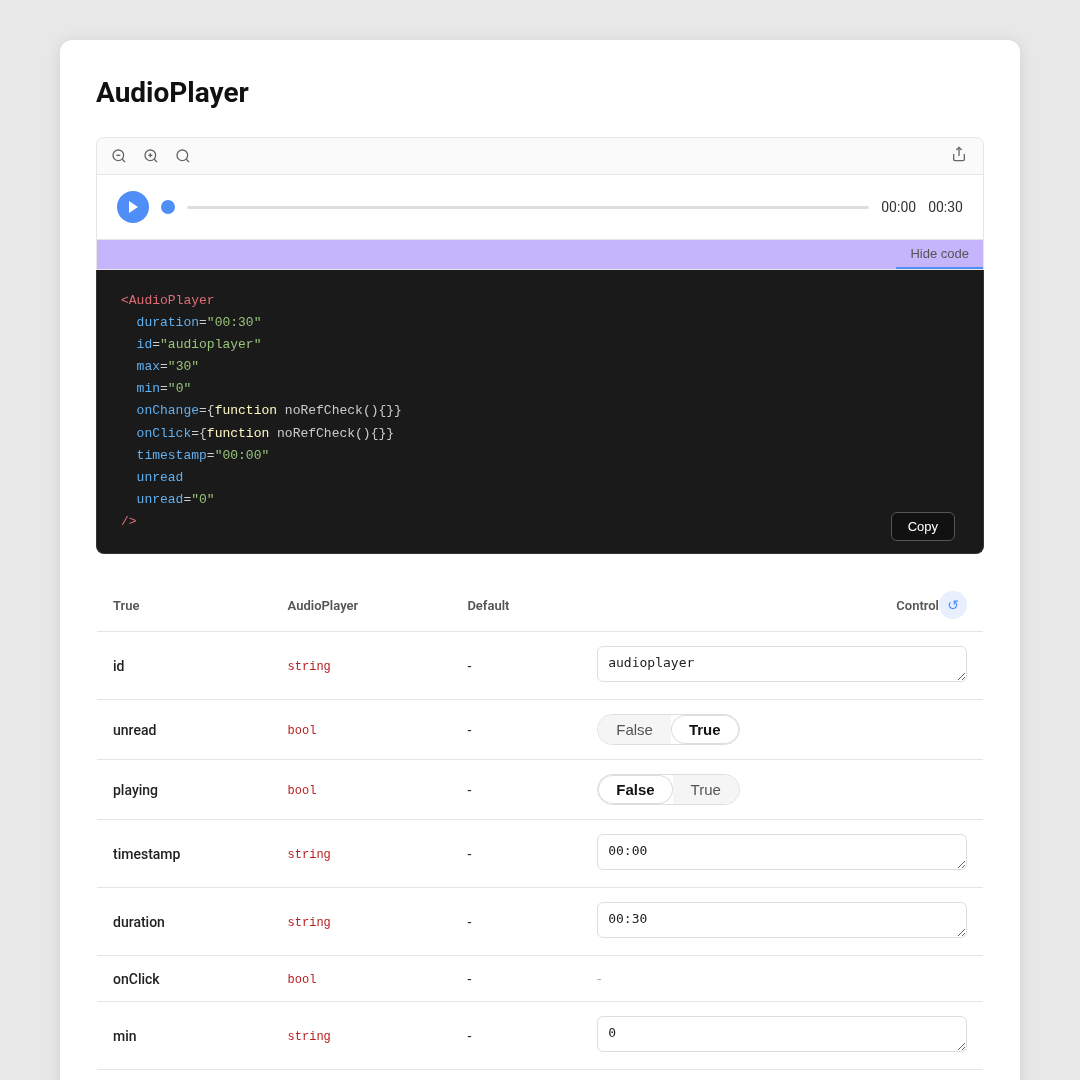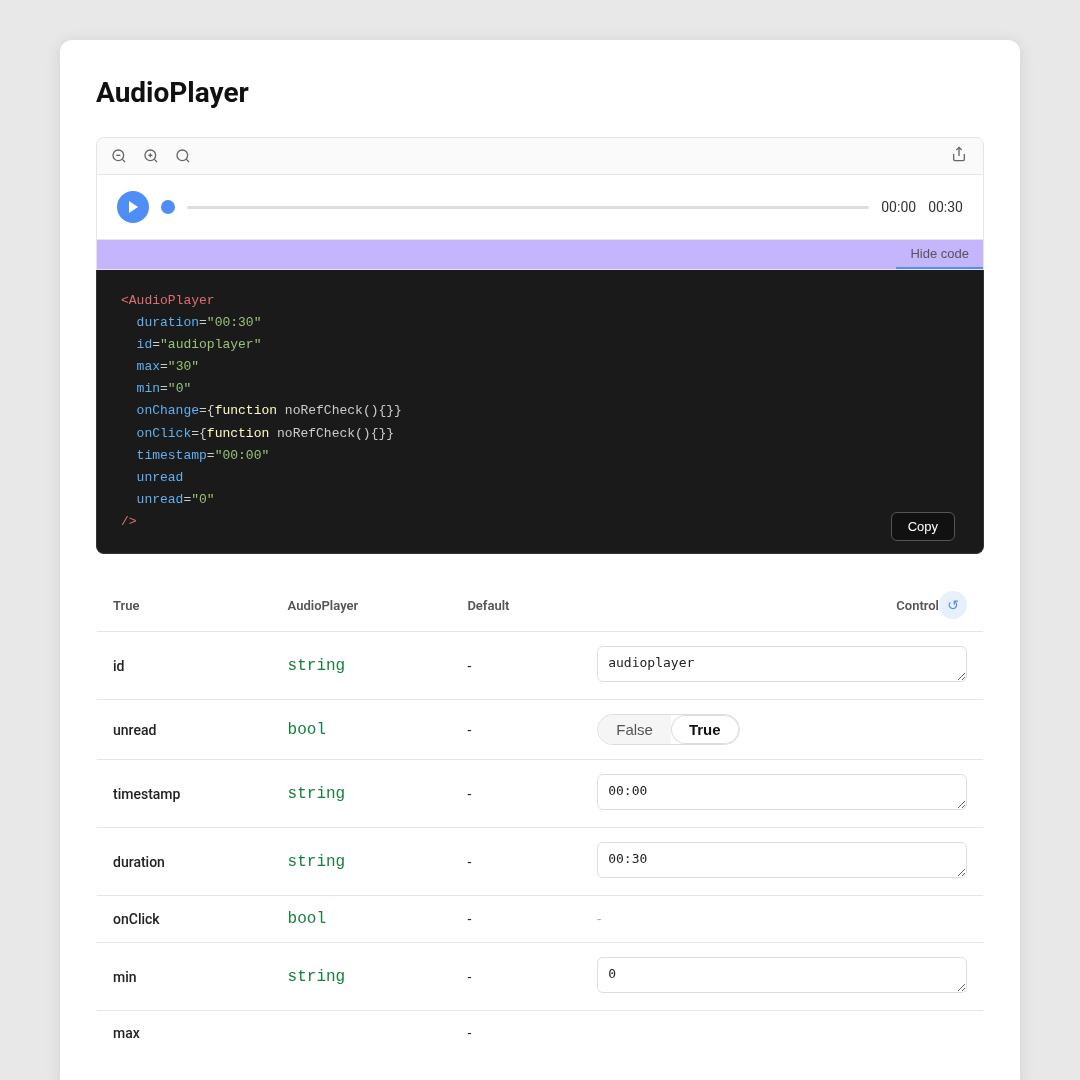--- a/index.html
+++ b/index.html
@@ -164,22 +164,22 @@
     .props-table td {
       padding: 14px 16px;
       font-size: 14px;
       color: #222;
       border-bottom: 1px solid #e5e5e5;
       vertical-align: middle;
     }
     .props-table tr:last-child td { border-bottom: none; }
     .type-badge {
       font-family: 'Courier New', monospace;
-      font-size: 16px;
-      color: #15803d;
+      font-size: 12px;
+      color: #b91c1c;
     }
     .default-val { color: #aaa; font-size: 14px; }
     .th-control-row {
       display: flex;
       align-items: center;
       justify-content: flex-end;
     }
     .reset-icon {
       width: 28px;
       height: 28px;
@@ -324,20 +324,31 @@
           <td><span class="type-badge">bool</span></td>
           <td class="default-val">-</td>
           <td>
             <div class="bool-toggle">
               <button class="bool-btn bool-btn-false">False</button>
               <button class="bool-btn bool-btn-true active">True</button>
             </div>
           </td>
         </tr>
         <tr>
+          <td style="font-weight: 500;">playing</td>
+          <td><span class="type-badge">bool</span></td>
+          <td class="default-val">-</td>
+          <td>
+            <div class="bool-toggle">
+              <button class="bool-btn bool-btn-false active">False</button>
+              <button class="bool-btn bool-btn-true">True</button>
+            </div>
+          </td>
+        </tr>
+        <tr>
           <td style="font-weight: 500;">timestamp</td>
           <td><span class="type-badge">string</span></td>
           <td class="default-val">-</td>
           <td><textarea class="ctrl-input" rows="1" style="">00:00</textarea></td>
         </tr>
         <tr>
           <td style="font-weight: 500;">duration</td>
           <td><span class="type-badge">string</span></td>
           <td class="default-val">-</td>
           <td><textarea class="ctrl-input" rows="1" style="">00:30</textarea></td>

